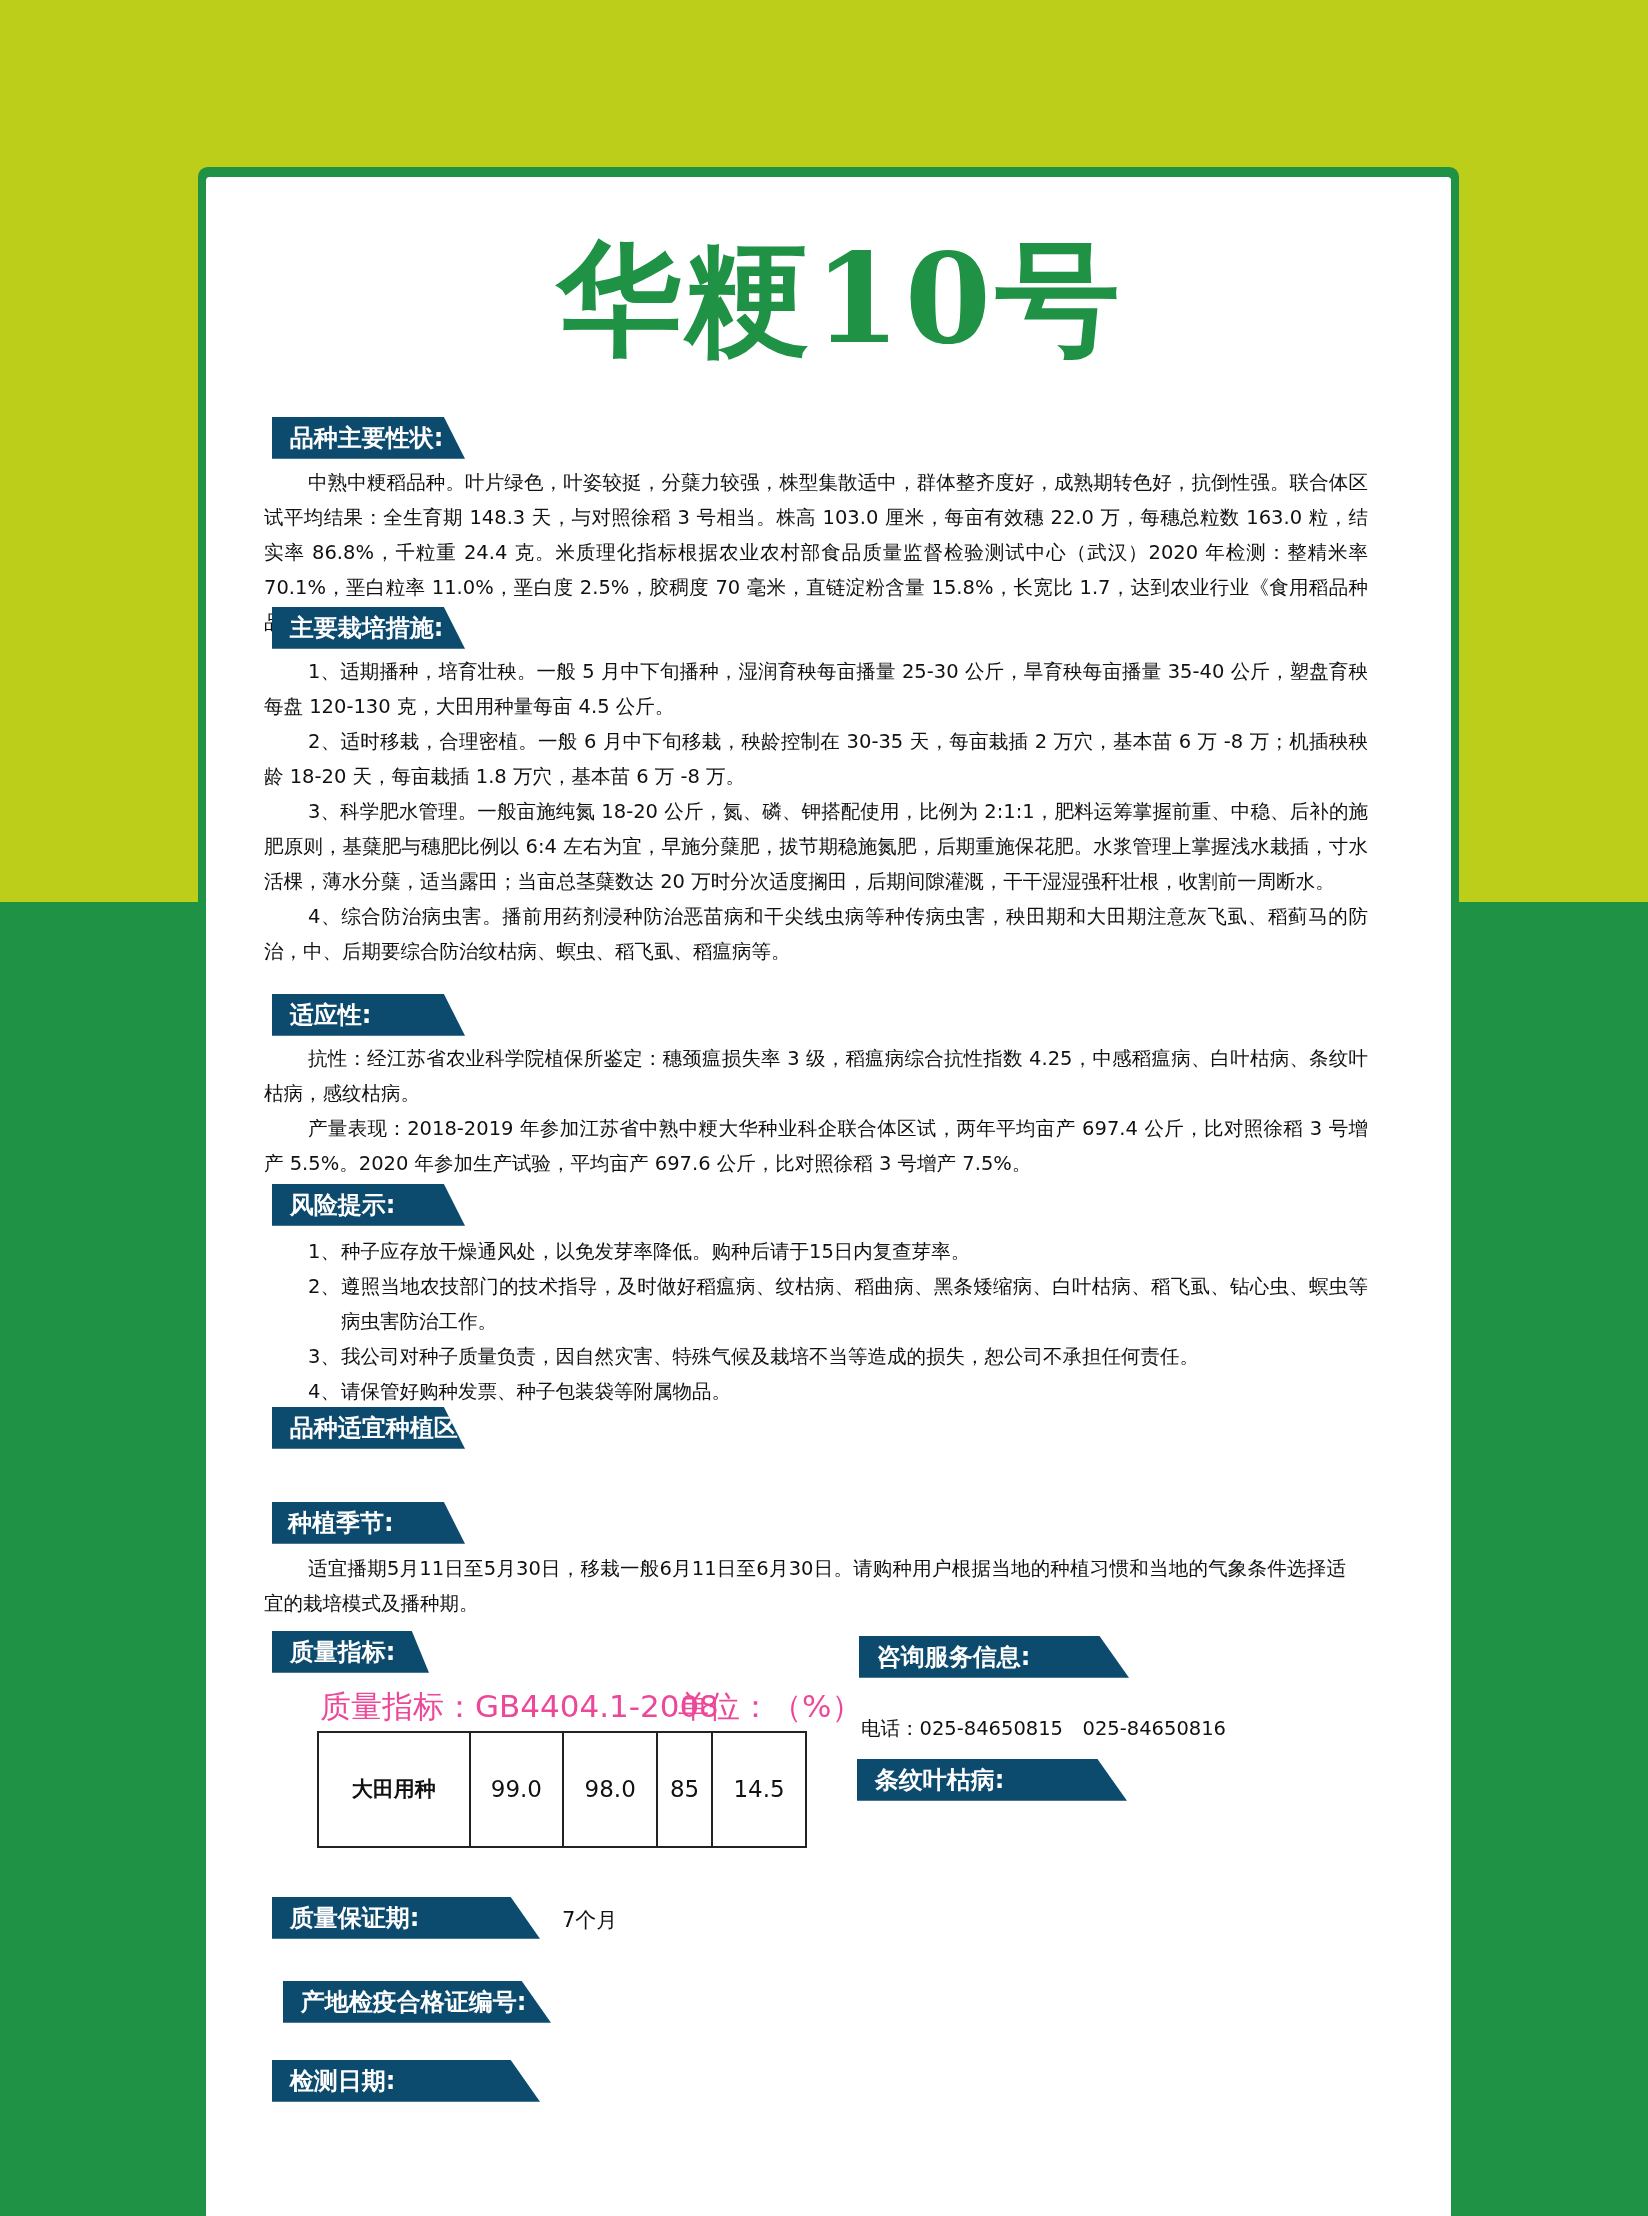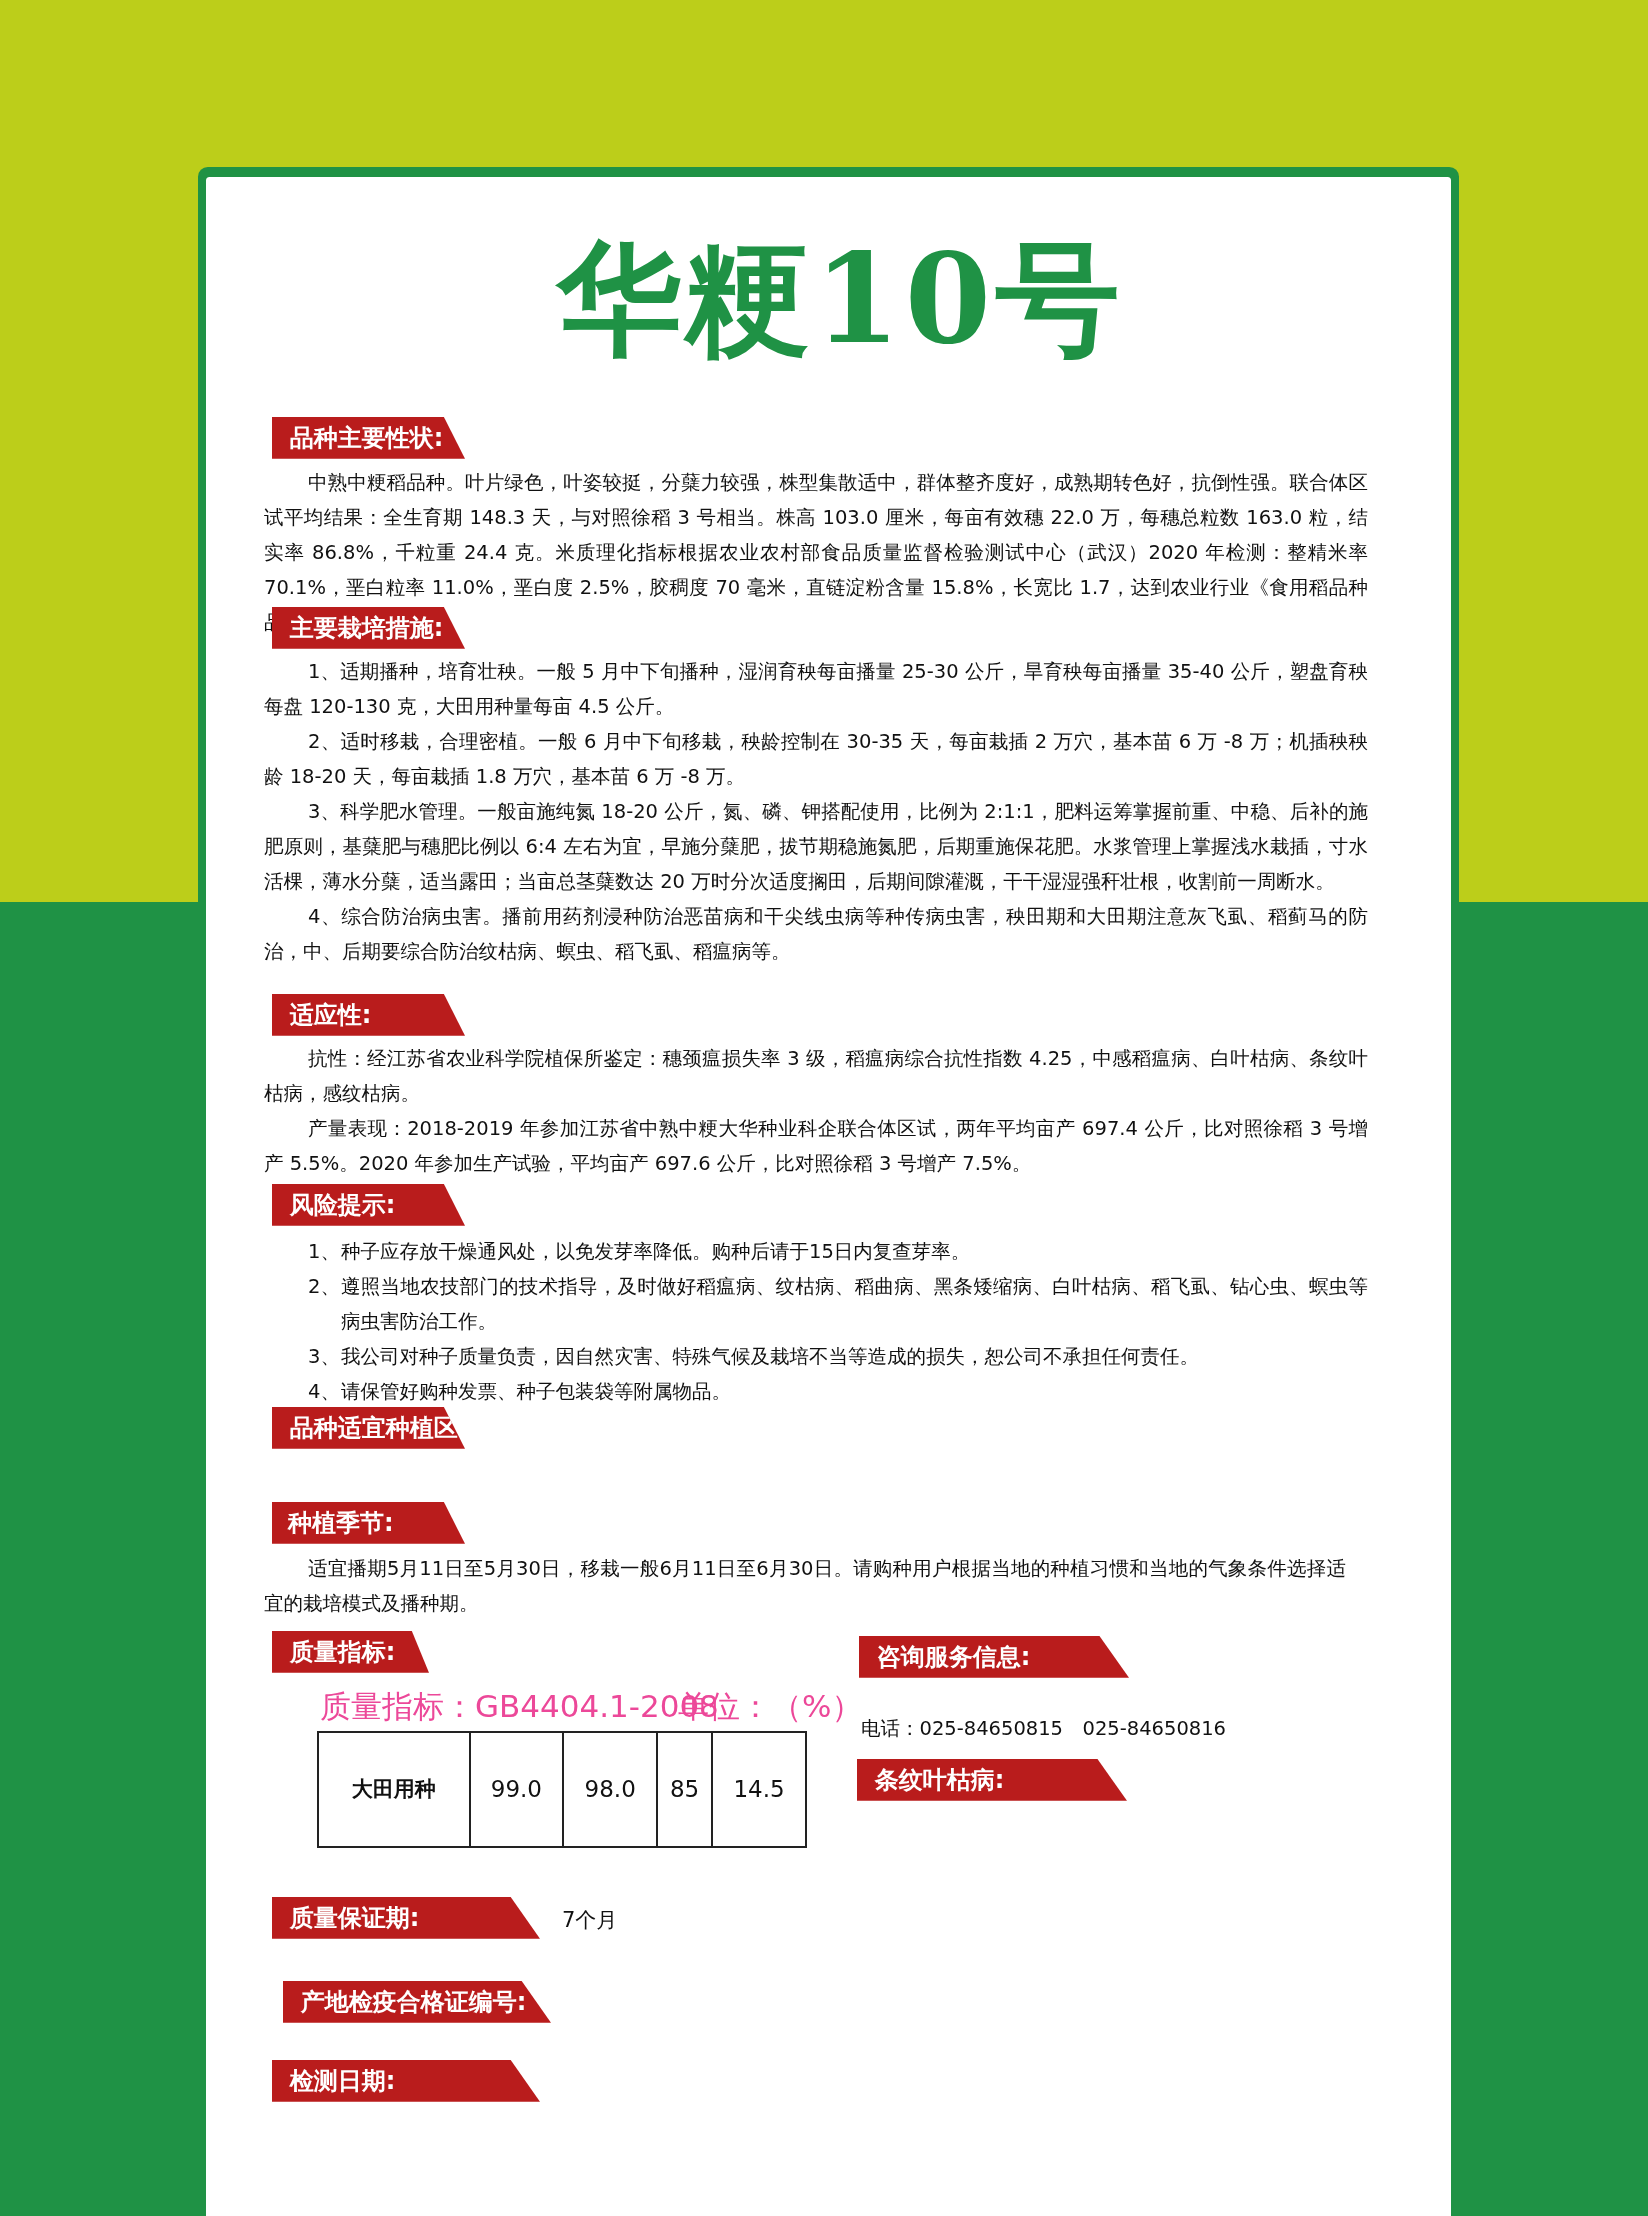--- a/index.html
+++ b/index.html
@@ -19,21 +19,21 @@
     background:#ffffff; border-radius:3.5px 3.5px 1.8px 1.8px;
   }
   .title {
     position:absolute; left:0; right:0; top:60px; text-align:center;
     font-family:"DejaVu Serif", "Liberation Serif", serif;
     font-weight:bold; color:#1F9245; font-size:124px; letter-spacing:4.4px; line-height:1;margin-left:24px;
   }
   .tag {
     position:absolute; height:42px; color:#fff; font-size:24px; font-weight:bold;
     line-height:42px; padding-left:17.7px; box-sizing:border-box;
-    background:#b91c1c;
+    background:#0c4a6e;
     clip-path:polygon(0 0, 89% 0, 100% 100%, 0 100%);
   }
   .para {
     position:absolute; left:58px; width:1104px; color:#111; font-size:19.5px;
     line-height:35px; text-align:justify;
   }
   .para .indent { display:block; text-indent:44px; }
   .std-line {
     position:absolute; font-size:31px; color:#ec4899;
   }

